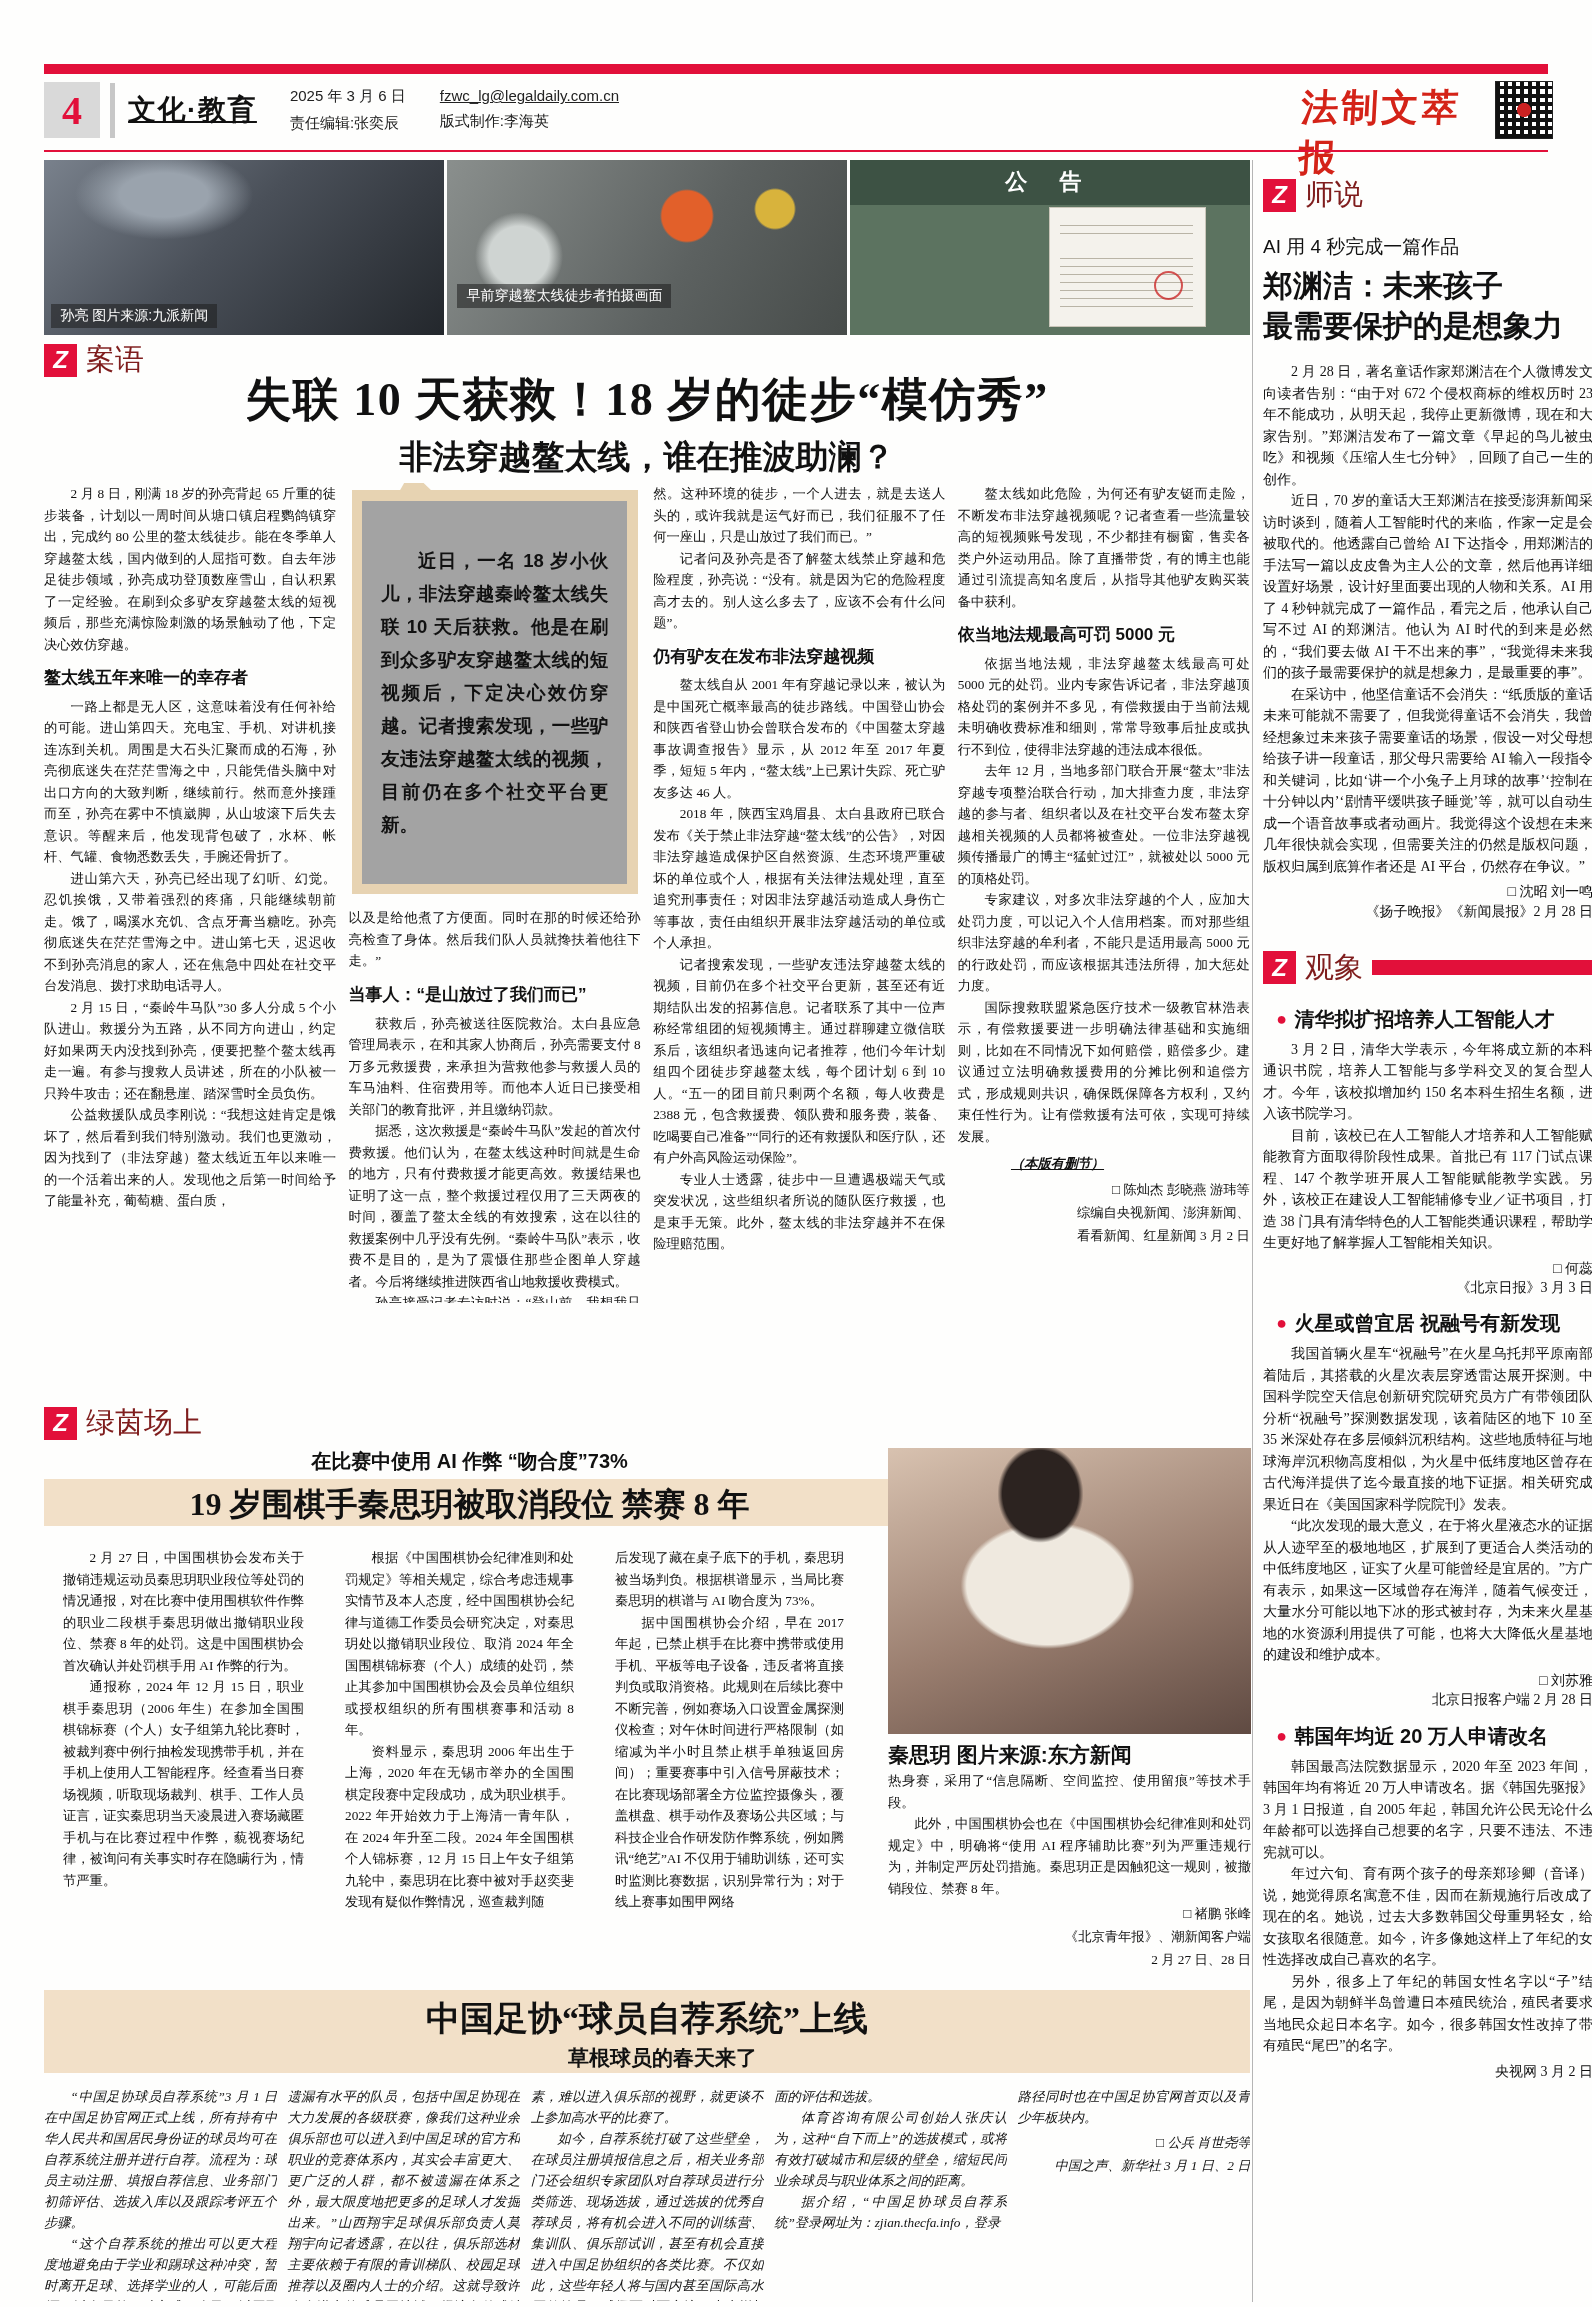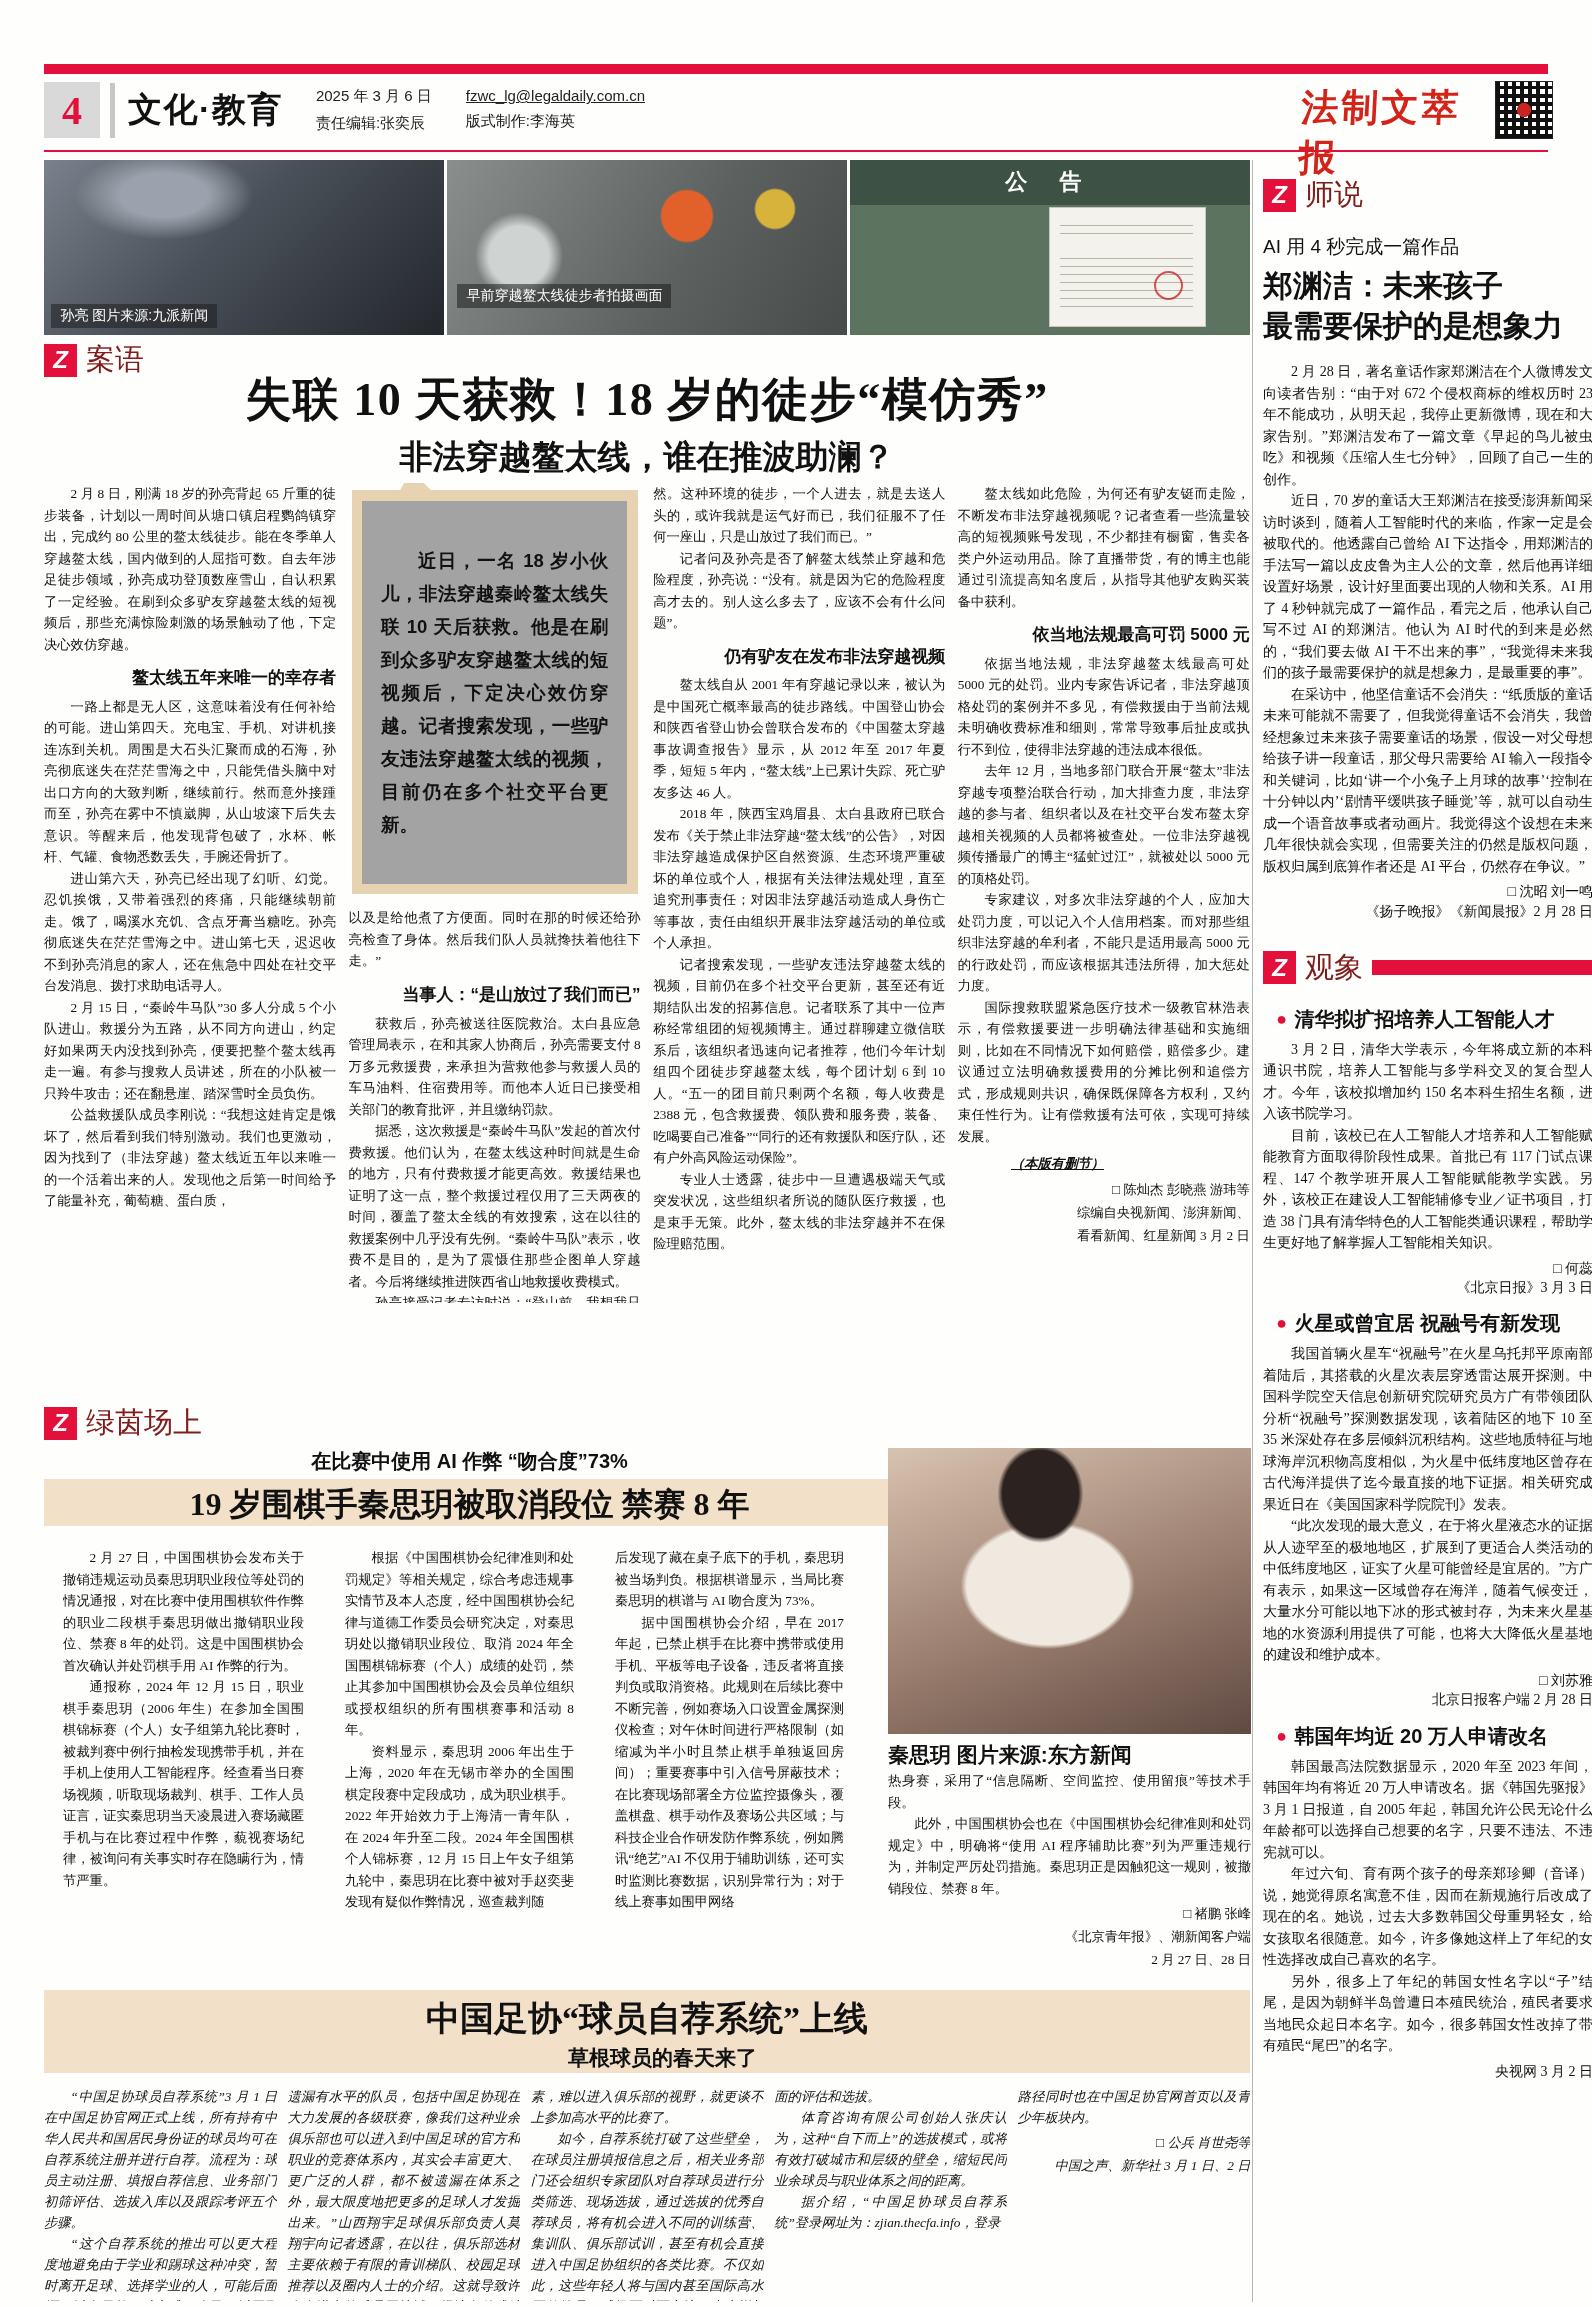--- a/index.html
+++ b/index.html
@@ -5,21 +5,21 @@
   html,body{margin:0;padding:0;background:#e8e8e8;}
   .page{position:relative;width:1593px;height:2307px;background:#fefefd;overflow:hidden;
         font-family:"Liberation Serif","DejaVu Serif",serif;color:#111;}
 
   
   .topbar{position:absolute;left:44px;top:64px;width:1504px;height:10.4px;background:#e2103a;}
   .hdr{position:absolute;left:44px;top:78px;height:64px;display:flex;align-items:center;}
   .pagenum{width:56px;height:56px;background:#d9d9d9;display:flex;align-items:center;justify-content:center;
            color:#e2103a;font-size:40px;font-weight:900;font-family:"Liberation Serif",serif;}
   .hdr-sep{width:4.4px;height:55px;background:#c7c7c7;margin:0 13.3px 0 10.4px;}
-  .sect-title{font-size:34px;font-weight:900;letter-spacing:1.5px;font-family:"Liberation Sans",sans-serif;}
+  .sect-title{font-size:28px;font-weight:900;letter-spacing:1.5px;font-family:"Liberation Sans",sans-serif;text-decoration:underline;}
   .hdr-info{display:flex;margin-left:33px;gap:34px;}
   .hdr-col{display:flex;flex-direction:column;gap:7.4px;font-size:15px;font-family:"Liberation Sans",sans-serif;color:#222;}
   .uline{text-decoration:underline;}
   .masthead{position:absolute;left:1300px;top:83px;width:185px;font-size:37px;font-weight:900;color:#d42318;
             letter-spacing:3px;font-family:"Liberation Serif",serif;transform:skewX(-3deg);}
   .qr{position:absolute;left:1495px;top:81px;width:56px;height:56px;border:1.5px solid #222;
       background:
         radial-gradient(circle at 50% 50%, #c22 0 6.7px, transparent 7.4px),
         repeating-linear-gradient(0deg,#111 0 3.7px,transparent 3.7px 8.1px),
         repeating-linear-gradient(90deg,#111 0 3.7px,#fff 3.7px 8.1px);}
@@ -54,21 +54,21 @@
   
   .lead-label{position:absolute;left:44px;top:340px;}
   .lead-headline{position:absolute;left:44px;top:369px;width:1206px;text-align:center;
                  font-size:46px;font-weight:900;letter-spacing:1.5px;}
   .lead-subtitle{position:absolute;left:44px;top:435px;width:1206px;text-align:center;
                  font-size:33px;font-weight:600;font-family:"Liberation Sans",sans-serif;}
   .lead-cols{position:absolute;left:44px;top:483px;width:1206px;height:820px;display:flex;gap:12.6px;overflow:hidden;}
   .mcol{width:292px;flex:0 0 auto;font-size:13.3px;line-height:21.5px;text-align:justify;overflow:hidden;height:100%;}
   .para{margin:0;text-indent:2em;}
   .noind{text-indent:0;}
-  .subhead{text-align:right;font-weight:800;font-size:17px;margin:12px 0 7.4px;
+  .subhead{text-align:left;font-weight:800;font-size:17px;margin:12px 0 7.4px;
            font-family:"Liberation Sans",sans-serif;text-indent:0;}
   .pullbox{position:relative;background:#e7d3b2;padding:10.4px;margin:7.4px 3px 13.3px 3px;}
   .pullbox:before{content:"";position:absolute;top:-19px;left:47px;border-left:12px solid transparent;
                   border-right:22px solid transparent;border-bottom:21px solid #e7d3b2;}
   .pullbox-inner{background:#a3a3a3;padding:43px 19px;font-size:18.5px;line-height:33px;font-weight:700;
                  font-family:"Liberation Sans",sans-serif;text-align:justify;text-indent:2em;}
   .note{margin-top:6px;text-align:left;font-style:italic;font-weight:700;text-indent:4em;text-decoration:underline;}
   .byline{text-align:right;margin-top:4.4px;}
   .byline p{margin:1.5px 0;}
 

